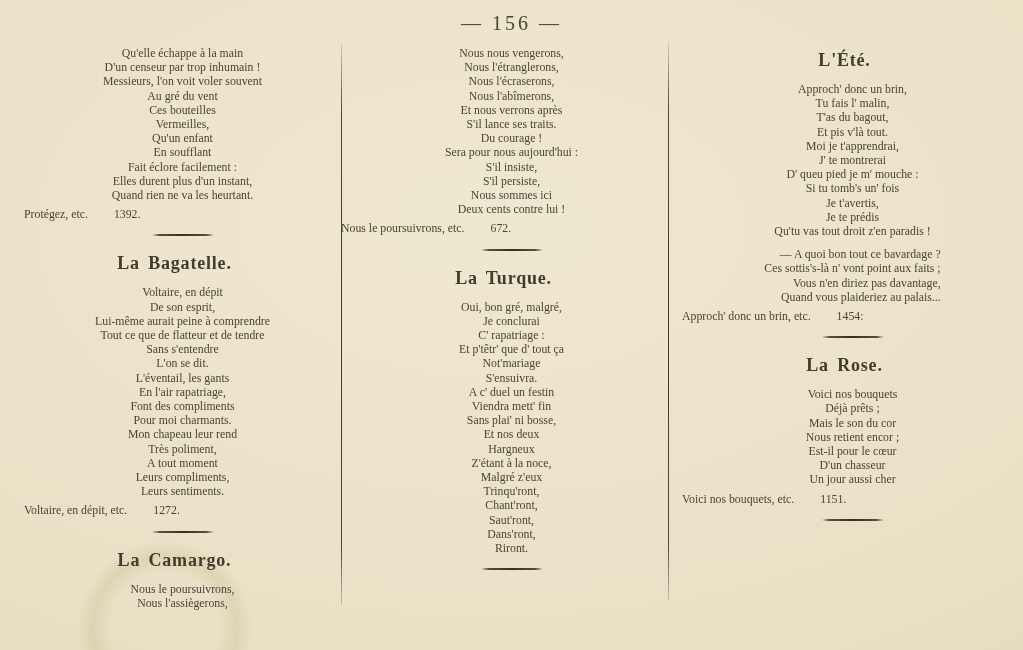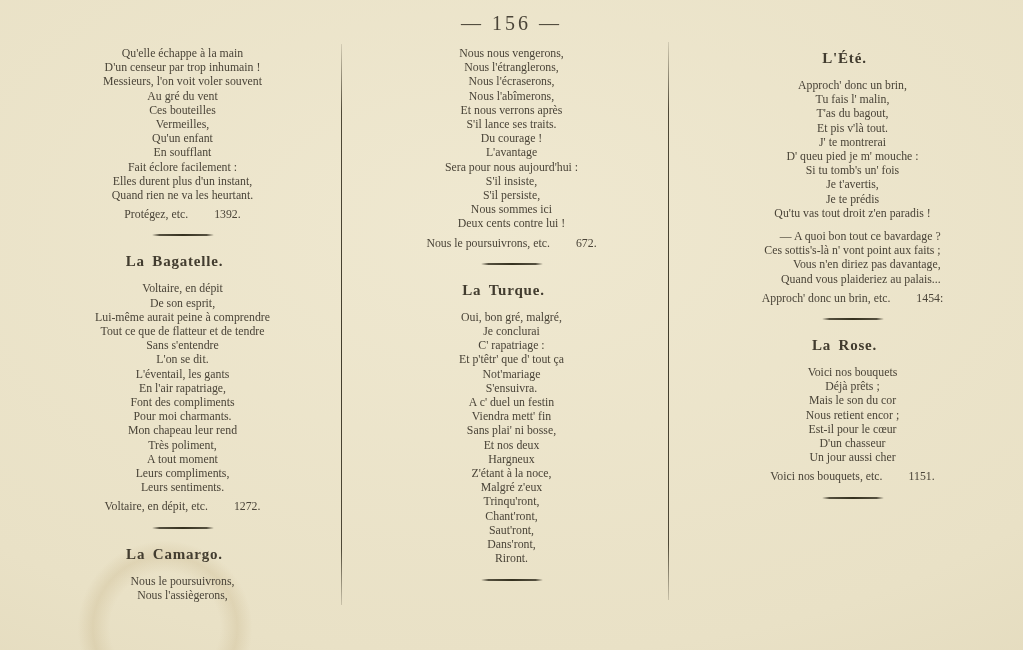--- a/index.html
+++ b/index.html
@@ -30,28 +30,27 @@
   .verse-line {
     font-size: 11.8px; line-height: 14.2px;
     text-align: center;
     color: var(--ink, #4a4438);
     white-space: nowrap;
   }
   .stanza { margin: 0 0 2px 0; }
   .stanza.flush-left { width: fit-content; margin: 9px auto 2px; }
   .stanza.flush-left .verse-line { text-align: right; }
   .song-title {
-    font-size: 15px; font-weight: bold;
+    font-size: 18px; font-weight: bold;
     letter-spacing: 0.8px; word-spacing: 3px;
     text-align: center; color: #423c2f;
     margin: 17px 16px 11px 0;
   }
   .poem-column .song-title:first-child { margin-top: 4px; }
   .refrain {
-    text-align: center;
     font-size: 11.8px; line-height: 14.2px;
     color: var(--ink, #4a4438);
     margin: 5px 0 2px 0;
     white-space: nowrap;
   }
   .refrain .song-number { margin-left: 26px; }
   .separator {
     width: 62px; height: 2px;
     margin: 13px auto 2px;
     background: linear-gradient(90deg, rgba(62,58,44,0) 0%, #55503f 12%, #35311f 50%, #55503f 88%, rgba(62,58,44,0) 100%);
@@ -123,21 +122,20 @@
       </div>
     <div class="poem-column c2">
         <div class="stanza">
           <div class="verse-line">Nous nous vengerons,</div>
           <div class="verse-line">Nous l'étranglerons,</div>
           <div class="verse-line">Nous l'écraserons,</div>
           <div class="verse-line">Nous l'abîmerons,</div>
           <div class="verse-line">Et nous verrons après</div>
           <div class="verse-line">S'il lance ses traits.</div>
           <div class="verse-line">Du courage !</div>
-          <div class="verse-line">L'avantage</div>
           <div class="verse-line">Sera pour nous aujourd'hui :</div>
           <div class="verse-line">S'il insiste,</div>
           <div class="verse-line">S'il persiste,</div>
           <div class="verse-line">Nous sommes ici</div>
           <div class="verse-line">Deux cents contre lui !</div>
         </div>
         <div class="refrain"><span>Nous le poursuivrons, etc.</span><span class="song-number">672.</span></div>
         <div class="separator"></div>
         <div class="song-title">La Turque.</div>
         <div class="stanza">
@@ -162,20 +160,21 @@
         </div>
         <div class="separator"></div>
       </div>
     <div class="poem-column c3">
         <div class="song-title">L'Été.</div>
         <div class="stanza">
           <div class="verse-line">Approch' donc un brin,</div>
           <div class="verse-line">Tu fais l' malin,</div>
           <div class="verse-line">T'as du bagout,</div>
           <div class="verse-line">Et pis v'là tout.</div>
+          <div class="verse-line">Moi je t'apprendrai,</div>
           <div class="verse-line">J' te montrerai</div>
           <div class="verse-line">D' queu pied je m' mouche :</div>
           <div class="verse-line">Si tu tomb's un' fois</div>
           <div class="verse-line">Je t'avertis,</div>
           <div class="verse-line">Je te prédis</div>
           <div class="verse-line">Qu'tu vas tout droit z'en paradis !</div>
         </div>
         <div class="stanza flush-left">
           <div class="verse-line">— A quoi bon tout ce bavardage ?</div>
           <div class="verse-line">Ces sottis's-là n' vont point aux faits ;</div>

